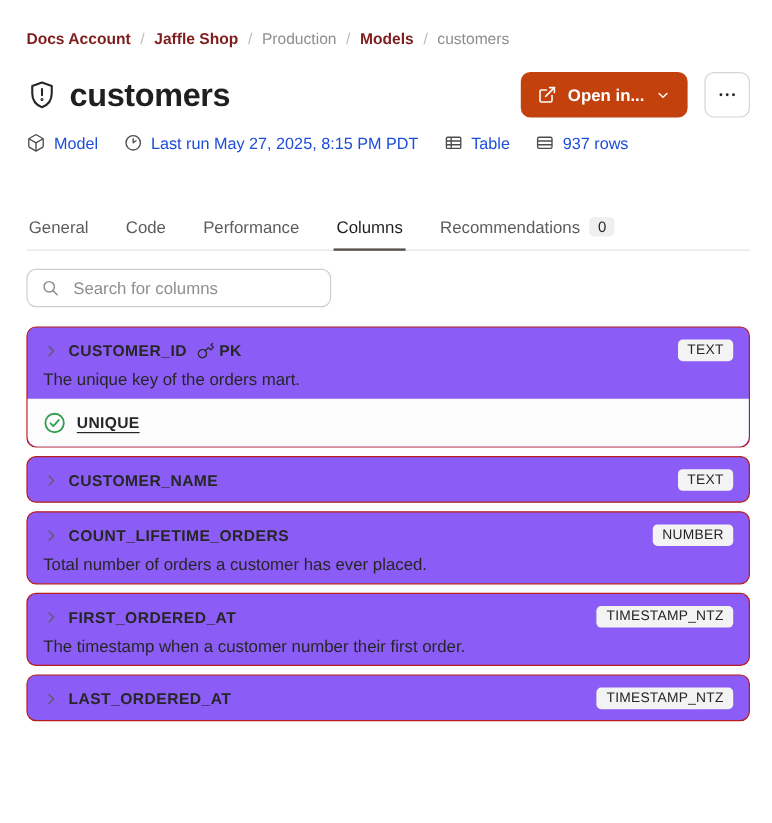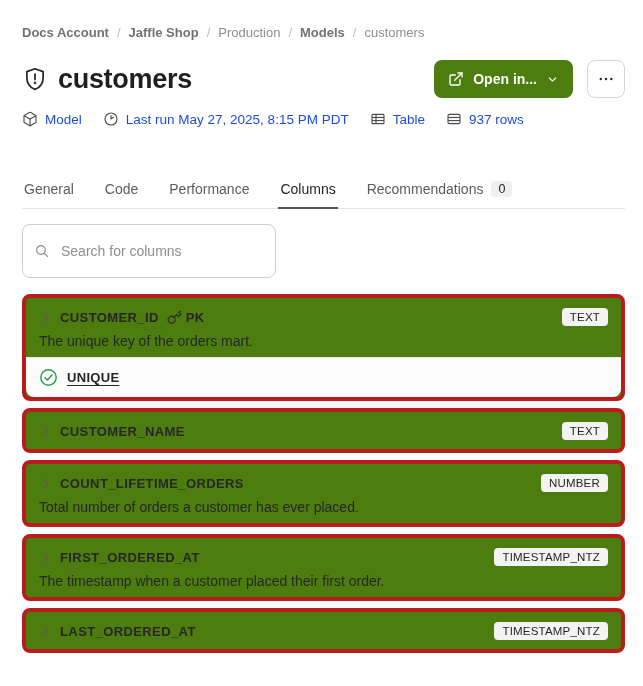--- a/index.html
+++ b/index.html
@@ -8,63 +8,63 @@
     width:643px; height:686px; overflow:hidden;
     background:#ffffff; color:#262626;
     font-family:"Liberation Sans", sans-serif;
     -webkit-font-smoothing:antialiased;
   }
   .wrap { padding:25px 18px 0 22px; }
 
   
   .breadcrumb { display:flex; align-items:center; gap:8px; font-size:13px; line-height:15px; }
   .crumb { cursor:pointer; }
-  .crumb.strong { font-weight:700; color:#737373; }
+  .crumb.strong { font-weight:700; color:#7f1d1d; }
   .crumb.muted { font-weight:400; color:#8e8e8e; }
   .sep { color:#bdbdbd; }
 
   
   .title-row { margin-top:20px; display:flex; align-items:center; height:38px; }
   .shield { width:26px; height:26px; flex:0 0 auto; }
   .page-title { font-size:27px; font-weight:700; letter-spacing:-0.3px; margin-left:10px; color:#1f1f1f; }
   .actions { margin-left:auto; display:flex; align-items:center; gap:14px; }
   .btn-dark {
     display:flex; align-items:center; gap:9px; height:38px; padding:0 14px;
-    background:#4d7c0f; color:#fff; border:none; border-radius:8px;
+    background:#c2410c; color:#fff; border:none; border-radius:8px;
     font-family:inherit; font-size:14px; font-weight:700; cursor:pointer;
   }
   .btn-more {
     width:38px; height:38px; border:1px solid #d6d6d6; background:#fff;
     border-radius:8px; display:flex; align-items:center; justify-content:center; cursor:pointer;
   }
 
   
   .meta-row { margin-top:13px; display:flex; align-items:center; gap:21px; font-size:13.5px; color:#1d4ed8; }
   .meta-item { display:flex; align-items:center; gap:7px; }
   .meta-item svg { flex:0 0 auto; }
 
   
   .tabs { margin-top:48px; display:flex; gap:27px; border-bottom:1px solid #e4e4e4; font-size:14px; color:#5c5c5c; }
   .tab { display:flex; align-items:center; gap:8px; padding:6px 2px 11px; cursor:pointer; font-weight:500; }
   .tab.active { color:#1f1f1f; border-bottom:2px solid #56524d; margin-bottom:-1px; padding-bottom:10px; }
   .tab-badge { background:#efefef; border-radius:4px; padding:1px 7px; font-size:12.5px; color:#262626; font-weight:400; }
 
   
   .search-box {
-    margin-top:15px; width:254px; height:54px; border:1px solid #cfcfcf; border-radius:8px;
+    margin-top:15px; width:254px; height:32px; border:1px solid #cfcfcf; border-radius:8px;
     display:flex; align-items:center; gap:9px; padding:0 11px; background:#fff;
   }
   .search-box input {
     border:none; outline:none; flex:1; font-family:inherit; font-size:14px; color:#262626; background:transparent;
   }
   .search-box input::placeholder { color:#8e8e8e; }
 
   
   .column-list { margin-top:16px; display:flex; flex-direction:column; gap:7px; }
-  .card { border:4px solid #b91c1c; border-radius:8px; background:#4d7c0f; }
+  .card { border:1px solid #b91c1c; border-radius:8px; background:#8b5cf6; }
   .card-main { padding:9px 13px 8px 13px; }
   .col-head { display:flex; align-items:center; gap:8px; height:20px; }
   .chev { display:flex; align-items:center; cursor:pointer; }
   .col-name {
     background:none; border:none; padding:0; cursor:pointer; font-family:inherit;
     font-size:13px; font-weight:700; letter-spacing:0.4px; color:#262626;
   }
   .pk-wrap { display:flex; align-items:center; gap:4px; }
   .pk-label { font-size:13px; font-weight:700; letter-spacing:0.3px;text-align:center; }
   .col-type {
@@ -278,21 +278,21 @@
       <div class="col-head">
         <span class="chev">
           <svg viewBox="0 0 24 24" width="13" height="13" fill="none" stroke="#5c5c5c" stroke-width="2" stroke-linecap="round" stroke-linejoin="round">
             <polyline points="9 5 16 12 9 19"></polyline>
           </svg>
         </span>
         <button class="col-name">FIRST_ORDERED_AT</button>
 
         <span class="col-type">TIMESTAMP_NTZ</span>
       </div>
-      <p class="col-desc">The timestamp when a customer placed their first order.</p>
+      <p class="col-desc">The timestamp when a customer number their first order.</p>
     </div>
 
   </section>
       <section class="card">
     <div class="card-main">
       <div class="col-head">
         <span class="chev">
           <svg viewBox="0 0 24 24" width="13" height="13" fill="none" stroke="#5c5c5c" stroke-width="2" stroke-linecap="round" stroke-linejoin="round">
             <polyline points="9 5 16 12 9 19"></polyline>
           </svg>

